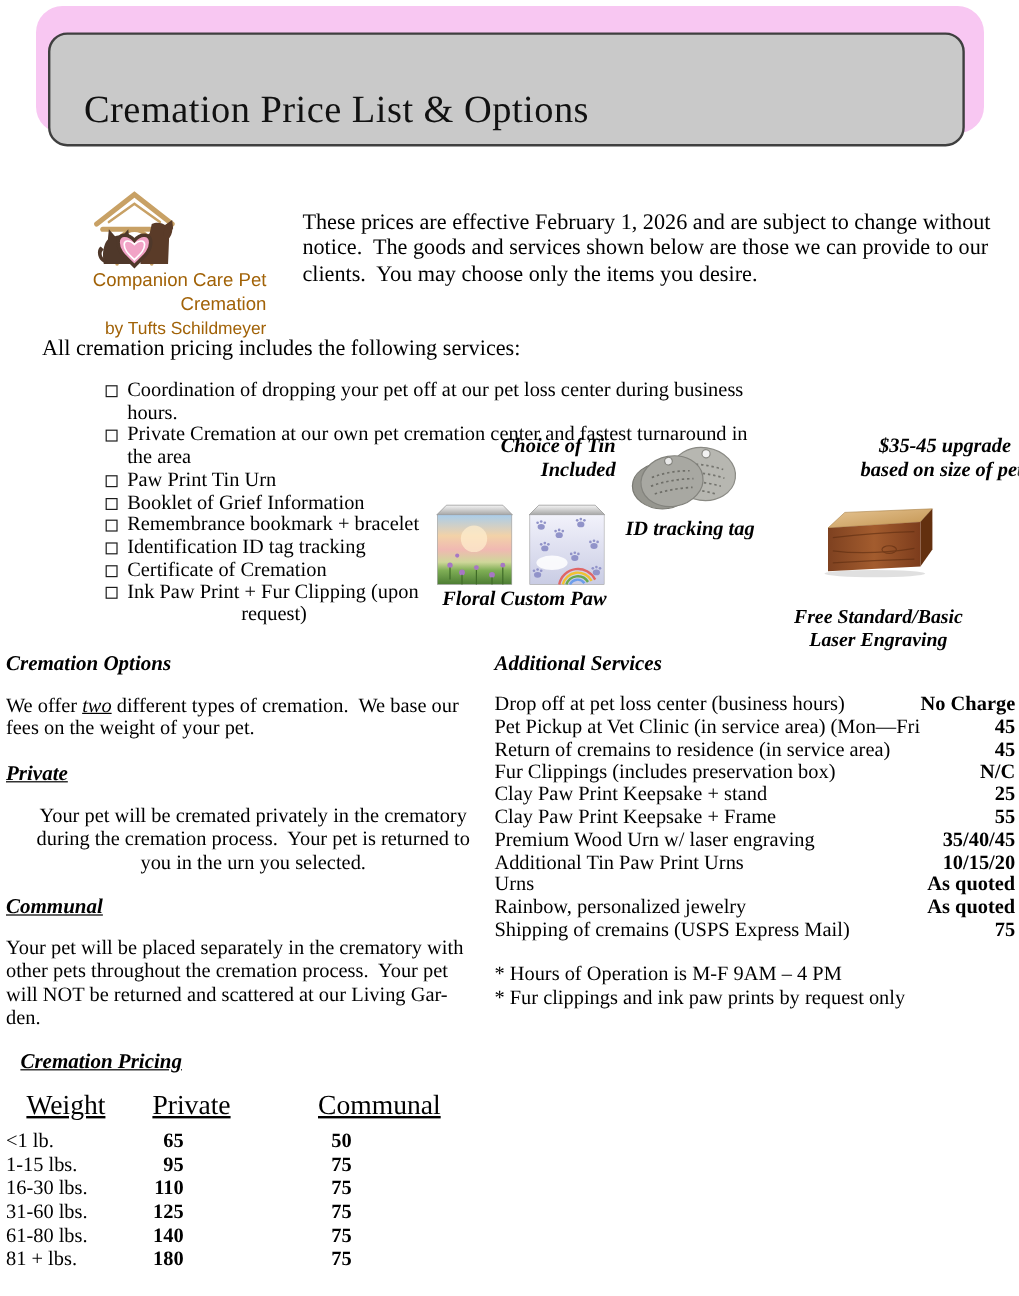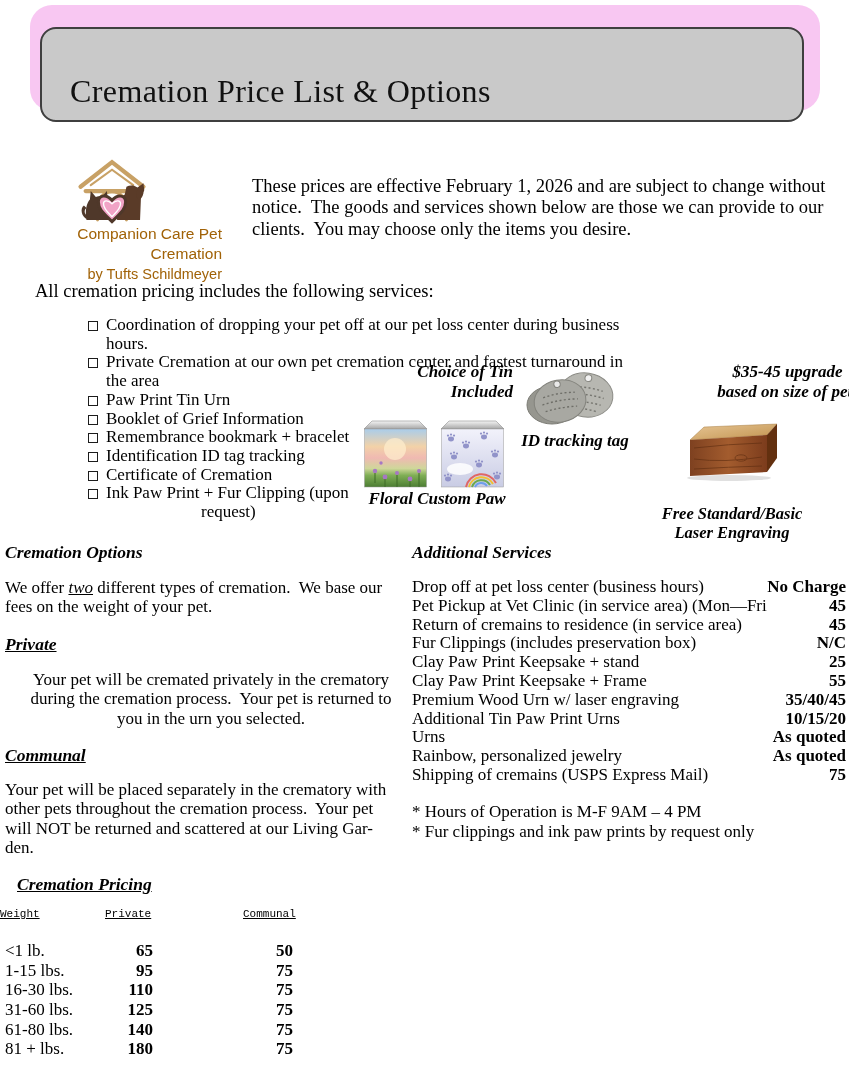--- a/index.html
+++ b/index.html
@@ -64,21 +64,21 @@
   .pricing-head   { left:17px; top:874px; }
 
   .addl-heading { left:412px; top:542px; }
   .services { left:412px; top:578px; width:434px; font-size:17px; }
   .svc-row { display:flex; justify-content:space-between; line-height:18.8px; }
   .svc-label { white-space:nowrap; }
   .svc-price { font-weight:700; white-space:nowrap; padding-left:6px; }
   .notes { left:412px; top:802px; width:434px; font-size:17px; line-height:19.5px; }
 
   
-  .tbl-head { left:0; top:908px; width:340px; height:22px; font-size:11px;font-family:Liberation Mono, monospace; }
+  .tbl-head { left:22px; top:908px; width:340px; height:22px; font-size:23px; }
   .tbl-head span { position:absolute; text-decoration:underline; }
   .th-weight   { left:0; }
   .th-private  { left:105px; }
   .th-communal { left:243px; }
   .tbl-rows { left:5px; top:941px; width:340px; font-size:17px; }
   .p-row { position:relative; height:19.7px; line-height:19.7px; }
   .p-row span { position:absolute; top:0; }
   .c-weight   { left:0; width:95px; }
   .c-private  { left:103px; width:45px; text-align:right; font-weight:700; }
   .c-communal { left:243px; width:45px; text-align:right; font-weight:700; }

